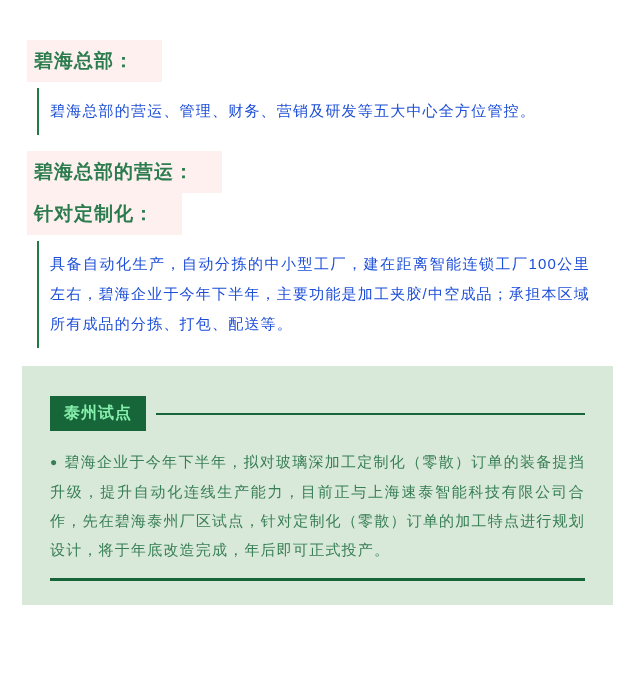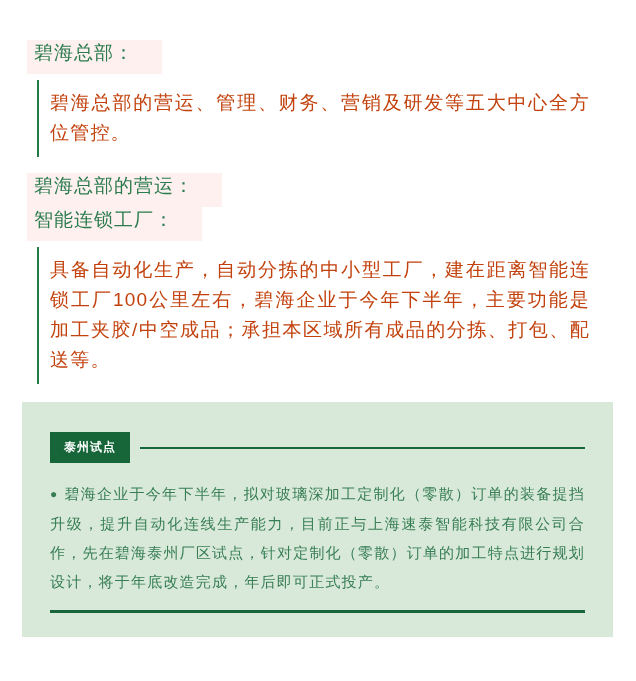--- a/index.html
+++ b/index.html
@@ -15,48 +15,48 @@
     background: #ffffff;
     overflow: hidden;
   }
   .section { margin: 0; }
   .section-heading {
     display: inline-block;
     margin: 0 0 0 27px;
     background: #fdf0ee;
     color: #2b7b4e;
     font-size: 19px;
-    font-weight: normal;
+    font-weight: bold;
     letter-spacing: 1px;
-    padding: 0 28px 8px 7px;
+    padding: 8px 28px 8px 7px;
   }
   .section:nth-of-type(1) .section-heading { margin-top: 40px; }
   .section-body {
     margin: 6px 46px 16px 37px;
     border-left: 2px solid #1f7a45;
     padding: 8px 0 9px 11px;
-    color: #c2410c;
-    font-size: 19px;
+    color: #1d4ed8;
+    font-size: 15px;
     line-height: 30px;
     letter-spacing: 1.2px;
     text-align: justify;
   }
   .green-box {
     margin: 18px 23px 0 22px;
     background: #d9e9d9;
     padding: 30px 28px 24px 28px;
   }
   .badge-row {
     display: flex;
     align-items: center;
   }
   .badge {
     background: #17663a;
-    color: #ffffff;
-    font-size: 12px;
+    color: #86efac;
+    font-size: 16px;
     font-weight: bold;
     letter-spacing: 1px;
     padding: 7px 14px;
     flex: 0 0 auto;
     text-align: center;
   }
   .badge-rule {
     flex: 1 1 auto;
     height: 2px;
     background: #17663a;
@@ -85,21 +85,21 @@
   <div class="section">
     <div class="section-heading">碧海总部：</div>
     <div class="section-body">碧海总部的营运、管理、财务、营销及研发等五大中心全方位管控。</div>
   </div>
 
   <div class="section">
     <div class="section-heading">碧海总部的营运：</div>
   </div>
 
   <div class="section">
-    <div class="section-heading">智能连锁工厂：</div>
+    <div class="section-heading">针对定制化：</div>
     <div class="section-body">具备自动化生产，自动分拣的中小型工厂，建在距离智能连锁工厂100公里左右，碧海企业于今年下半年，主要功能是加工夹胶/中空成品；承担本区域所有成品的分拣、打包、配送等。</div>
   </div>
 
   <div class="green-box">
     <div class="badge-row">
       <span class="badge">泰州试点</span>
       <span class="badge-rule"></span>
     </div>
     <div class="box-body">
       <span class="box-bullet">●</span><span>碧海企业于今年下半年，拟对玻璃深加工定制化（零散）订单的装备提挡升级，提升自动化连线生产能力，目前正与上海速泰智能科技有限公司合作，先在碧海泰州厂区试点，针对定制化（零散）订单的加工特点进行规划设计，将于年底改造完成，年后即可正式投产。</span>

